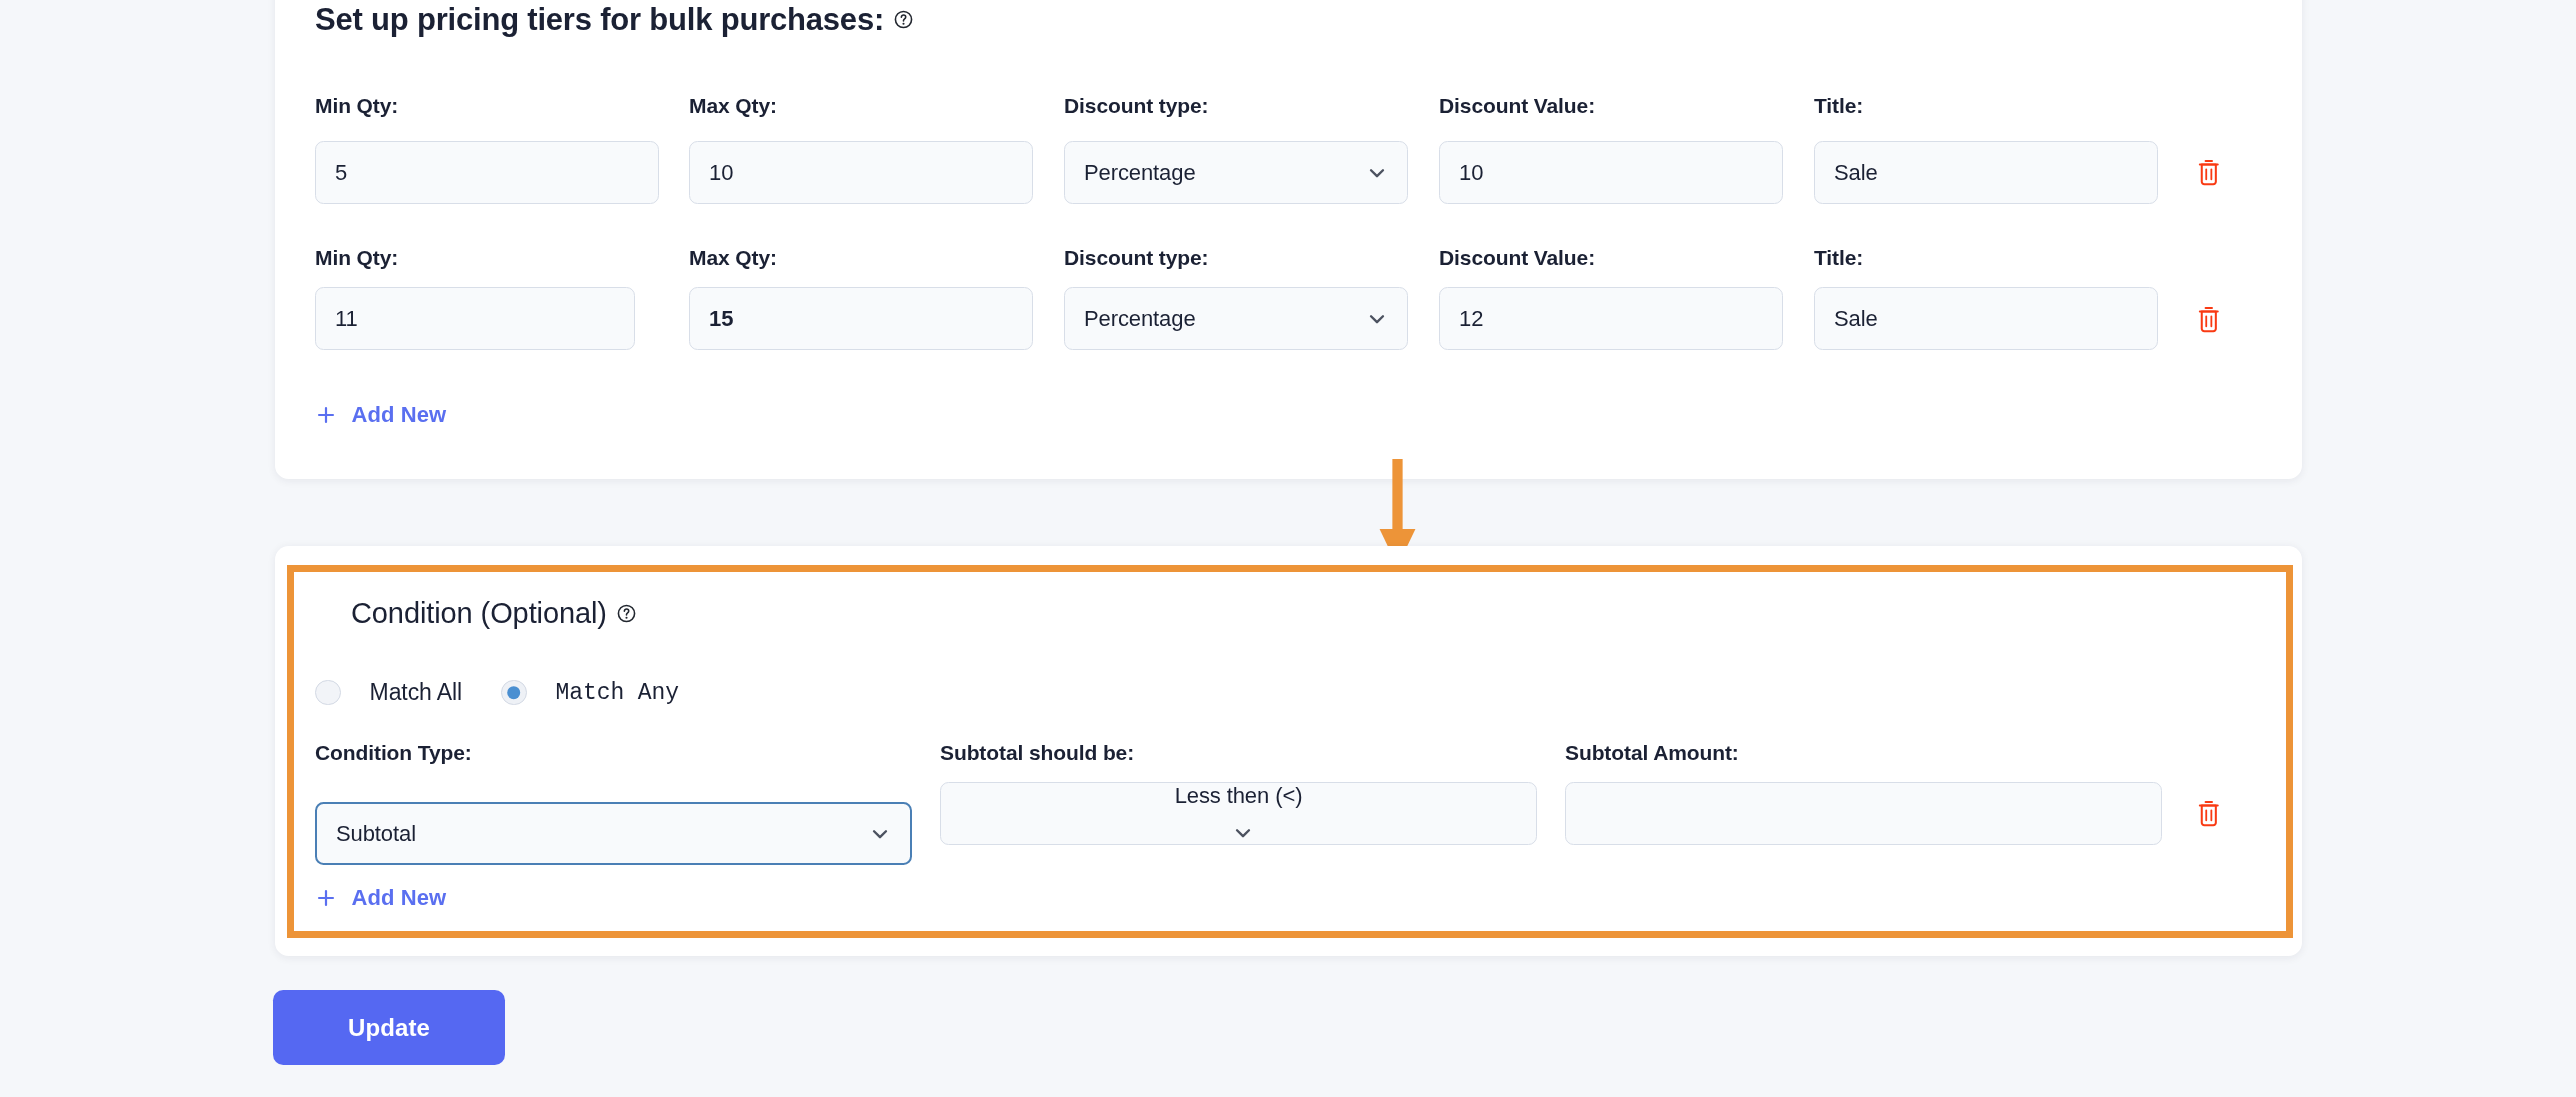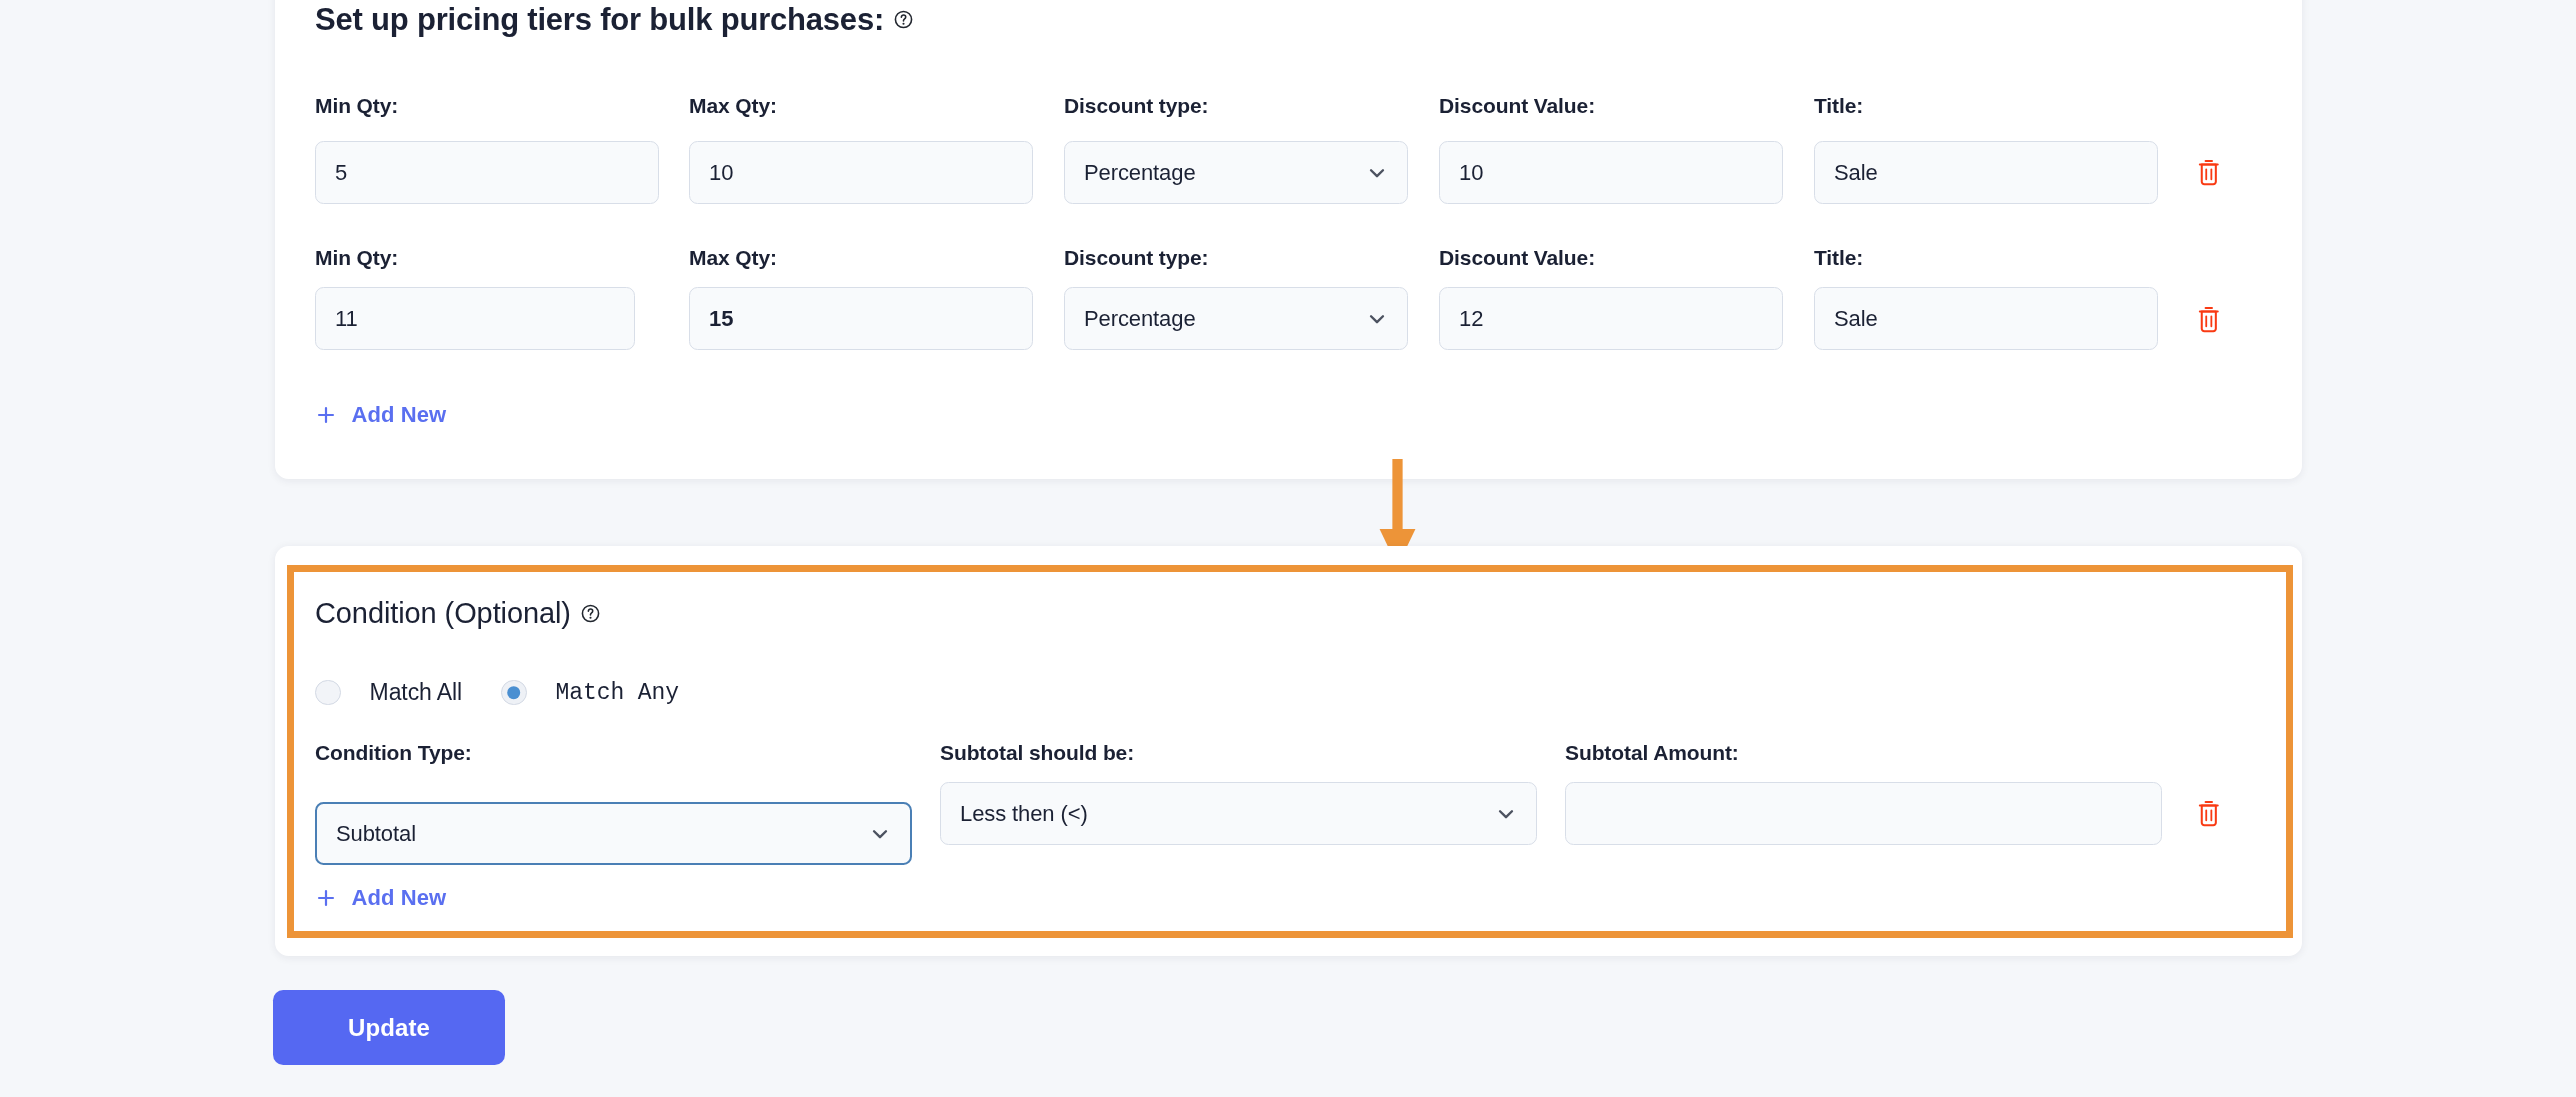--- a/index.html
+++ b/index.html
@@ -67,20 +67,21 @@
   .section-title .txt-bold {
     font-size: 31px;
     font-weight: bold;
     letter-spacing: -0.2px;
   }
 
   .section-title .txt-reg {
     font-size: 29px;
     font-weight: normal;
     letter-spacing: -0.1px;
+    margin-left: 36px;
   }
 
   #tiers-title { left: 315px; top: 1.7px; }
   #condition-title { left: 315px; top: 597px; }
 
   .help-icon {
     width: 19px;
     height: 19px;
     flex: 0 0 auto;
     display: block;
@@ -313,21 +314,21 @@
   <div class="field-label" style="left:315px; top:741px;">Condition Type:</div>
   <div class="field-label" style="left:940px; top:741px;">Subtotal should be:</div>
   <div class="field-label" style="left:1565px; top:741px;">Subtotal Amount:</div>
 
   <div class="field-box focused" style="left:315px; top:782px; width:597px;margin-top:20px;">
     <span class="val">Subtotal</span>
     <svg class="chev" viewBox="0 0 24 24">
       <path d="M5.5 9 L12 15.5 L18.5 9" fill="none" stroke="#4c5260" stroke-width="2.6" stroke-linecap="round" stroke-linejoin="round"></path>
     </svg>
   </div>
-  <div class="field-box" style="left:940px; top:782px; width:597px;">
+  <div class="field-box" style="left:940px; top:782px; width:597px;flex-direction:column;">
     <span class="val">Less then (&lt;)</span>
     <svg class="chev" viewBox="0 0 24 24">
       <path d="M5.5 9 L12 15.5 L18.5 9" fill="none" stroke="#4c5260" stroke-width="2.6" stroke-linecap="round" stroke-linejoin="round"></path>
     </svg>
   </div>
   <div class="field-box" style="left:1565px; top:782px; width:597px;">
     <span class="val empty"></span>
   </div>
   <div class="trash-btn" style="left:2192px; top:794px;">
     <svg width="25.6" height="29" viewBox="0 0 24 26">

